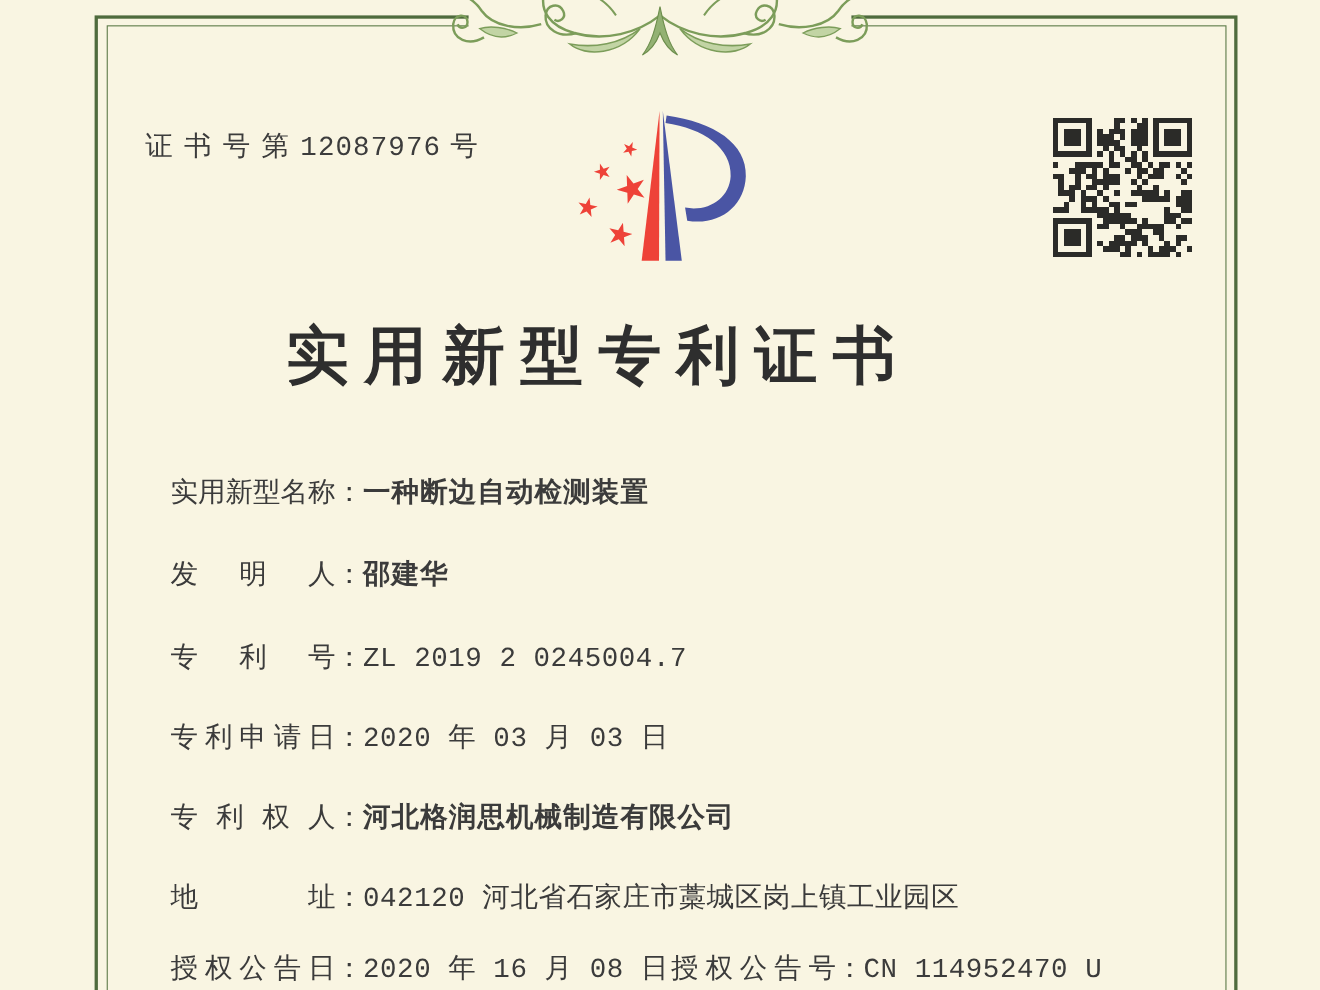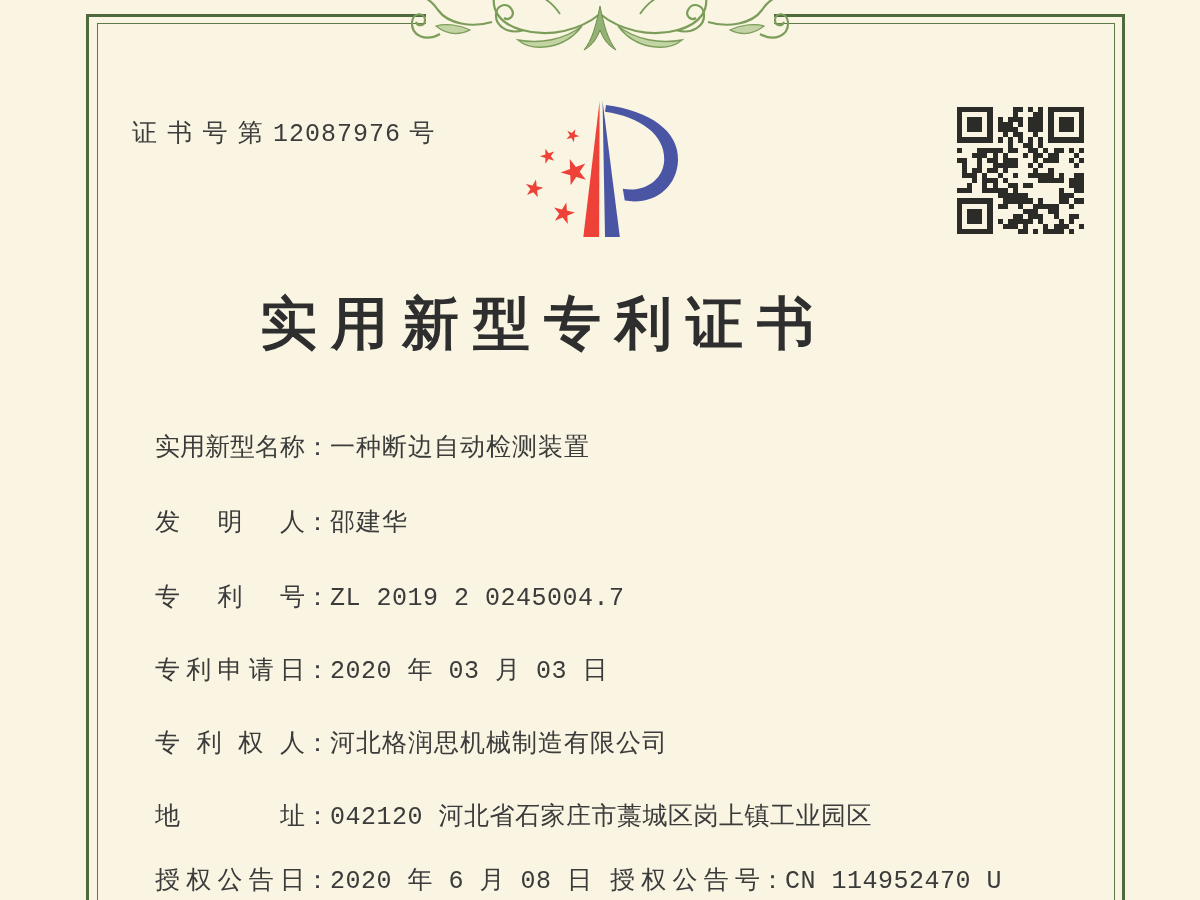--- a/index.html
+++ b/index.html
@@ -34,21 +34,21 @@
     position:absolute;left:0;top:286px;width:1074px;
     text-align:center;font-size:57px;font-weight:bold;color:#2e2e2e;
     letter-spacing:14px;text-indent:14px;white-space:nowrap;
   }
   
   .rows{position:absolute;left:155px;top:0;width:1000px;}
   .row{position:absolute;left:0;white-space:nowrap;font-size:25px;color:#3b3b3b;}
   .jlabel{display:inline-flex;justify-content:space-between;width:150px;vertical-align:bottom;}
   .colon{display:inline-block;}
   .value{font-family:"Liberation Mono","Liberation Serif",monospace;letter-spacing:0.5px;}
-  .value.cjk{font-family:"Liberation Serif",serif;letter-spacing:1px;}
+  .value.cjk{font-family:"Liberation Serif",serif;letter-spacing:1px;font-weight:bold;}
   .row.r0{top:430px}.row.r1{top:505px}.row.r2{top:580px}
   .row.r3{top:653px}.row.r4{top:726px}.row.r5{top:799px}.row.r6{top:863px}
   .grant-no-group{position:absolute;left:455px;top:0;white-space:nowrap;}
 </style>
 </head>
 <body>
 
 <div class="frame-outer"></div>
 <div class="frame-inner"></div>
 
@@ -466,21 +466,21 @@
       </span><span class="colon">：</span><span class="value">042120 河北省石家庄市藁城区岗上镇工业园区</span>
   </div>
 
   <div class="row r6">
     <span class="jlabel">
         <span>授</span>
         <span>权</span>
         <span>公</span>
         <span>告</span>
         <span>日</span>
-      </span><span class="colon">：</span><span class="value">2020 年 6 月 08 日</span>
+      </span><span class="colon">：</span><span class="value">2020 年 16 月 08 日</span>
     <span class="grant-no-group">
       <span class="jlabel">
           <span>授</span>
           <span>权</span>
           <span>公</span>
           <span>告</span>
           <span>号</span>
         </span><span class="colon">：</span><span class="value">CN 114952470 U</span>
     </span>
   </div>

